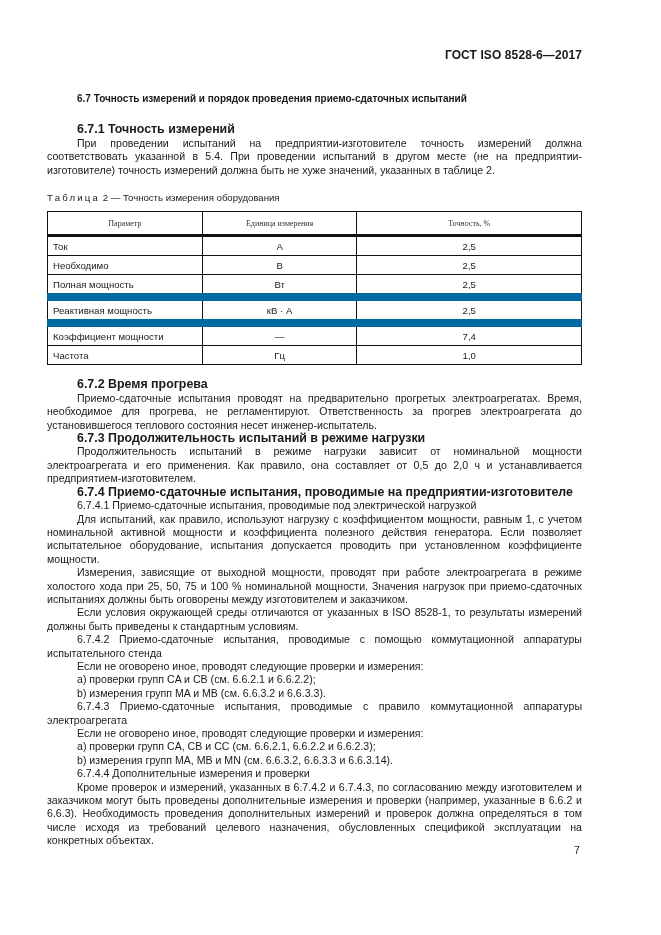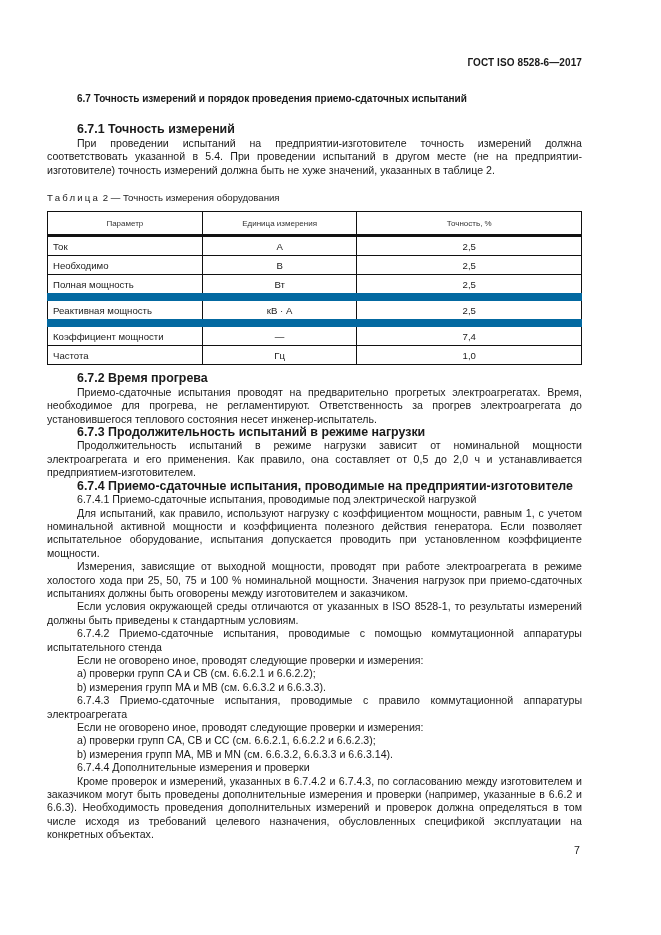--- a/index.html
+++ b/index.html
@@ -1,47 +1,47 @@
 <!DOCTYPE html>
 <html><head>
 <meta charset="utf-8">
 <style>
   html, body { margin: 0; padding: 0; background: #ffffff; }
   body {
     width: 661px; height: 935px; position: relative; overflow: hidden;
     font-family: "Liberation Sans", sans-serif; color: #1a1a1a;
   }
   .hdr {
-    position: absolute; top: 57px; right: 79px;
-    font-weight: bold; font-size: 10px; letter-spacing: 0.1px;
+    position: absolute; top: 48px; right: 79px;
+    font-weight: bold; font-size: 12px; letter-spacing: 0.1px;
   }
   .content {
     position: absolute; left: 47px; top: 92px; width: 535px;
     font-size: 10.6px; line-height: 13.4px;
   }
   .h-sec { font-weight: bold; font-size: 10px; padding-left: 30px; margin: 0; }
   .h-sub { font-weight: bold; padding-left: 30px; margin: 0; }
   p { margin: 0; text-align: justify; }
   .ind { text-indent: 30px; }
   .ind-only { padding-left: 30px; }
   .gap4 { margin-top: 18px; }
   .caption {
     margin-top: 14px; font-size: 9.6px;
   }
   .caption .sp { letter-spacing: 2.2px; text-align: right; }
   table {
     margin-top: 7px; width: 535px; border-collapse: collapse;
     font-size: 9.6px;
   }
   th, td { border: 1px solid #111; height: 18px; padding: 0 5px; }
-  th { font-weight: normal; font-size: 8px; height: 22px; border-bottom: 3px solid #111; color: #333; }
+  th { font-weight: normal; font-size: 8px; height: 22px; border-bottom: 3px solid #111; color: #333; font-family: Liberation Serif, serif; }
   td.c { text-align: center; }
   tr.thick td { border-top: 8px solid #0369a1; }
   col.c1 { width: 155px; } col.c2 { width: 155px; } col.c3 { width: 225px; }
-  .after-table { margin-top: 7px; }
+  .after-table { margin-top: 13px; }
   .pageno { position: absolute; top: 844px; left: 574px; font-size: 10.6px; }
 </style>
 </head>
 <body>
 
 <div class="hdr">ГОСТ ISO 8528-6—2017</div>
 
 <div class="content">
   <h2 class="h-sec">6.7 Точность измерений и порядок проведения приемо-сдаточных испытаний</h2>
   <h3 class="h-sub gap4">6.7.1 Точность измерений</h3>

